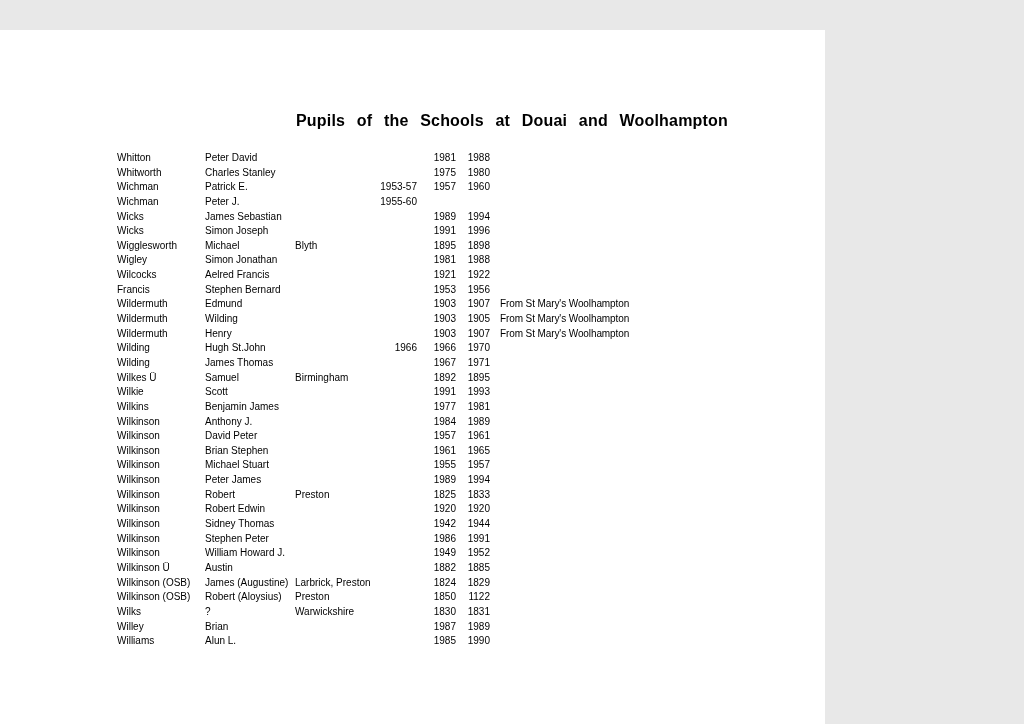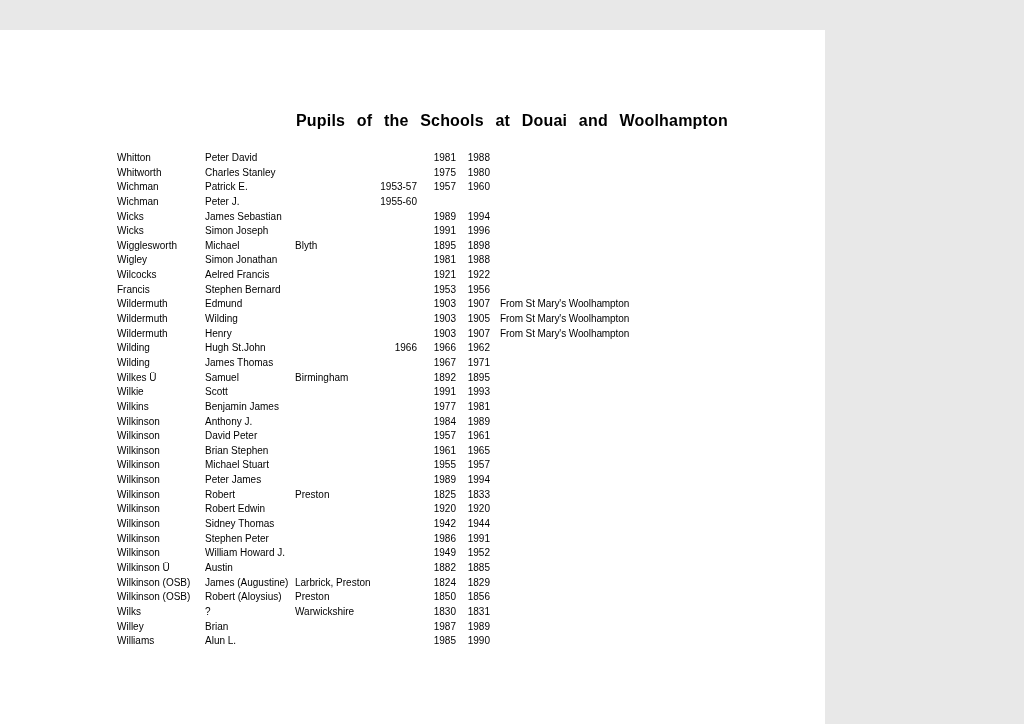--- a/index.html
+++ b/index.html
@@ -170,21 +170,21 @@
         <span class="cell c-from">1903</span>
         <span class="cell c-to">1907</span>
         <span class="cell c-note">From St Mary's Woolhampton</span>
       </div>
       <div class="row">
         <span class="cell c-surname">Wilding</span>
         <span class="cell c-forenames">Hugh St.John</span>
         <span class="cell c-place"></span>
         <span class="cell c-dates">1966</span>
         <span class="cell c-from">1966</span>
-        <span class="cell c-to">1962</span>
+        <span class="cell c-to">1970</span>
         <span class="cell c-note"></span>
       </div>
       <div class="row">
         <span class="cell c-surname">Wilding</span>
         <span class="cell c-forenames">James Thomas</span>
         <span class="cell c-place"></span>
         <span class="cell c-dates"></span>
         <span class="cell c-from">1967</span>
         <span class="cell c-to">1971</span>
         <span class="cell c-note"></span>
@@ -323,21 +323,21 @@
         <span class="cell c-from">1824</span>
         <span class="cell c-to">1829</span>
         <span class="cell c-note"></span>
       </div>
       <div class="row">
         <span class="cell c-surname">Wilkinson (OSB)</span>
         <span class="cell c-forenames">Robert (Aloysius)</span>
         <span class="cell c-place">Preston</span>
         <span class="cell c-dates"></span>
         <span class="cell c-from">1850</span>
-        <span class="cell c-to">1856</span>
+        <span class="cell c-to">1122</span>
         <span class="cell c-note"></span>
       </div>
       <div class="row">
         <span class="cell c-surname">Wilks</span>
         <span class="cell c-forenames">?</span>
         <span class="cell c-place">Warwickshire</span>
         <span class="cell c-dates"></span>
         <span class="cell c-from">1830</span>
         <span class="cell c-to">1831</span>
         <span class="cell c-note"></span>

